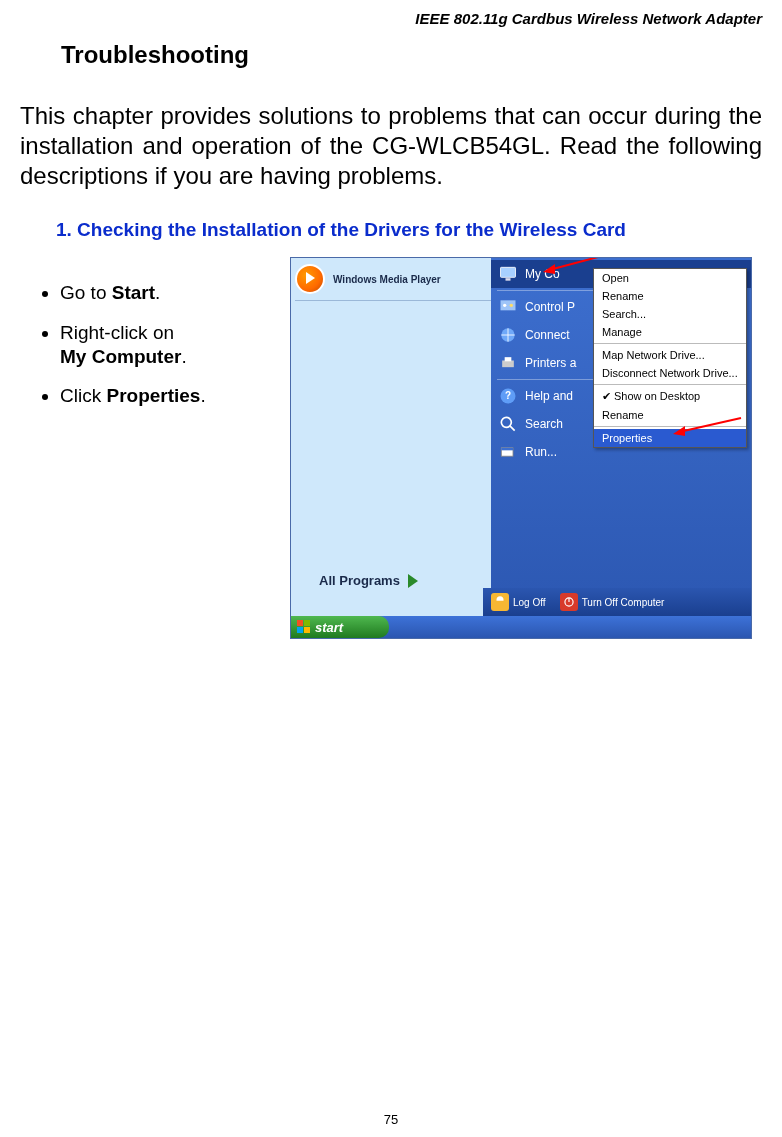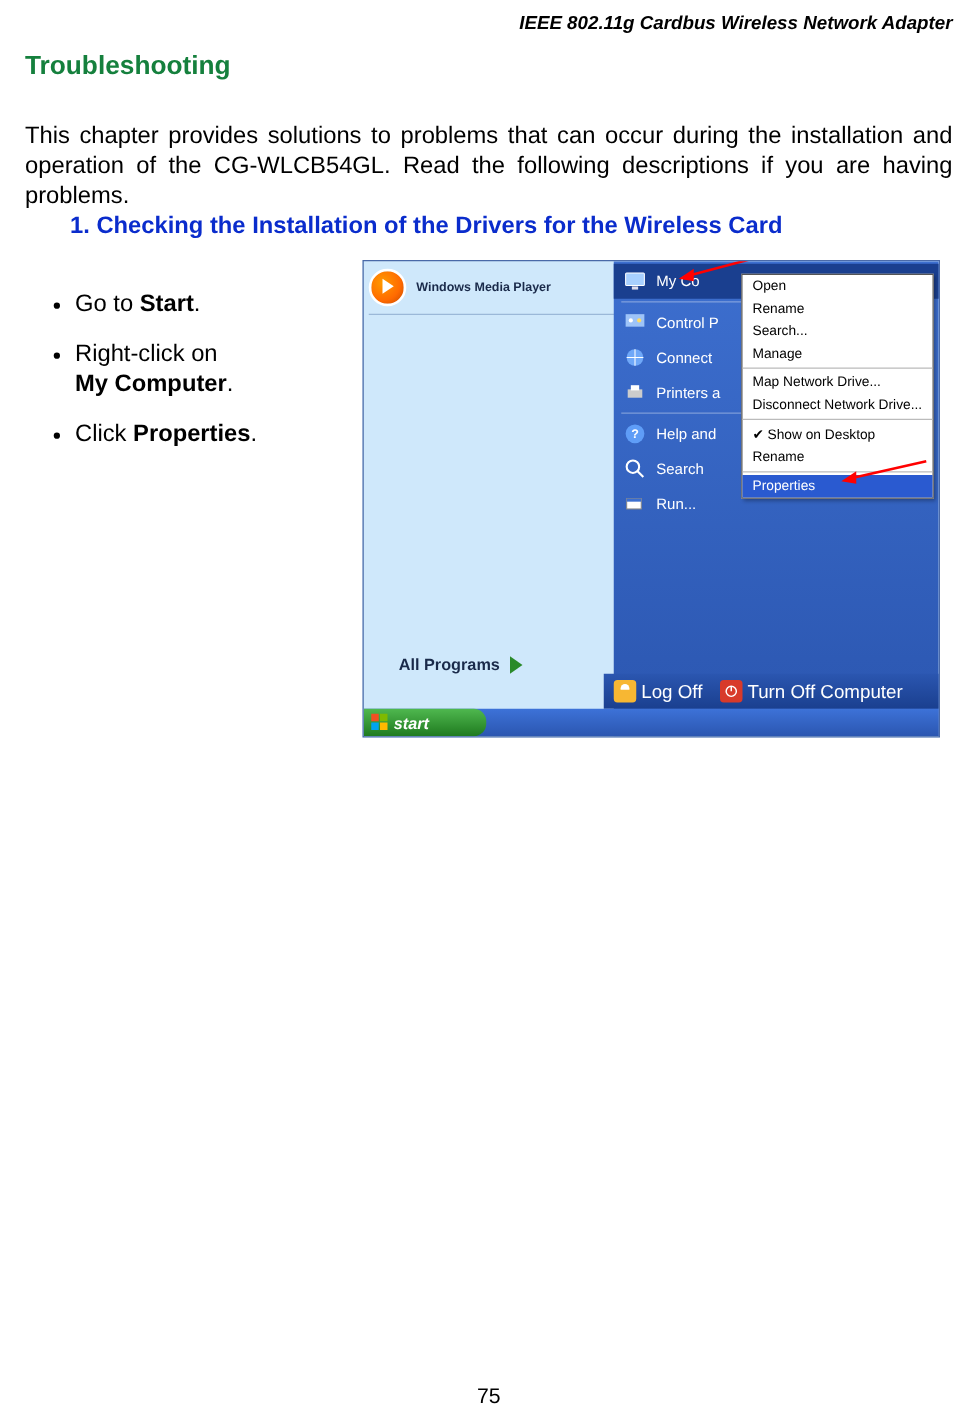--- a/index.html
+++ b/index.html
@@ -15,30 +15,31 @@
     padding: 10px 20px 0 20px;
   }
   .header-right {
     text-align: right;
     font-style: italic;
     font-weight: bold;
     font-size: 15px;
     margin-bottom: 14px;
   }
   .title {
-    color: #15803d;
-    font-size: 21px;
+    color: #000000;
+    font-size: 24px;
     font-weight: bold;
     margin-bottom: 32px;
+    margin-left: 41px;
   }
   .intro {
-    font-size: 19px;
+    font-size: 24px;
     text-align: justify;
     line-height: 1.25;
-    margin-bottom: 2px;
+    margin-bottom: 28px;
   }
   .section-heading {
     color: #0a2ccc;
     font-weight: bold;
     font-size: 19px;
     margin-bottom: 16px;
     margin-left: 36px;
   }
   .content-row {
     display: flex;
@@ -191,21 +192,21 @@
   .bottom-bar {
     position:absolute;
     bottom:22px;
     right:0; width:260px; height:28px;
     background: linear-gradient(180deg,#2b56b0,#1a3f8f);
     display:flex;
     align-items:center;
     justify-content:flex-start;
     padding-left:8px;
     color:#fff;
-    font-size:15px;
+    font-size:10px;
   }
   .bb-btn{
     display:flex; align-items:center;
     margin-right:14px;
   }
   .bb-icon{
     width:18px;height:18px; border-radius:3px;
     margin-right:4px;
     display:flex;align-items:center;justify-content:center;
   }
@@ -234,21 +235,21 @@
     position:relative;
   }
   .start-flag span{
     position:absolute;width:6px;height:6px;
   }
   .page-num{
     position:absolute;
     bottom:10px;
     left:0; right:0;
     text-align:center;
-    font-size:17px;
+    font-size:13px;
   }
 </style>
 </head>
 <body>
 
 <div class="page">
 
   <div class="header-right">IEEE 802.11g Cardbus Wireless Network Adapter</div>
 
   <div class="title">Troubleshooting</div>

